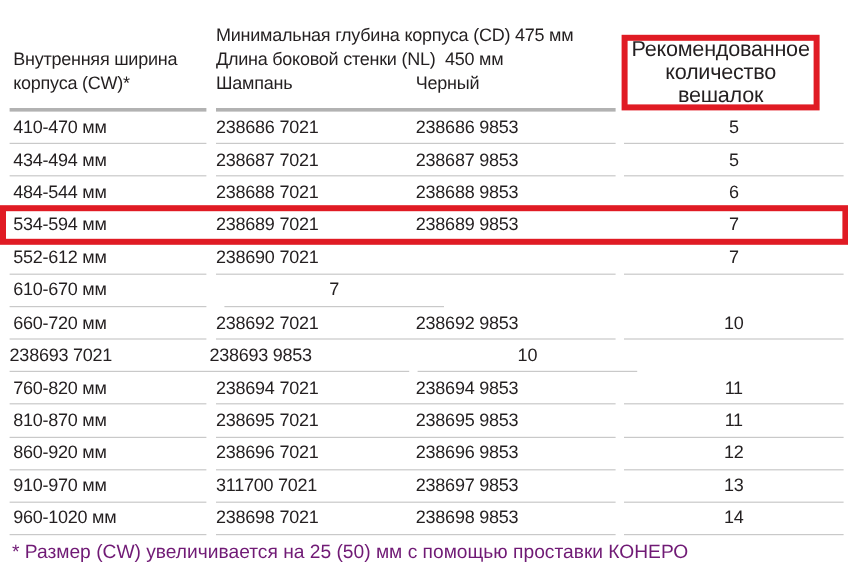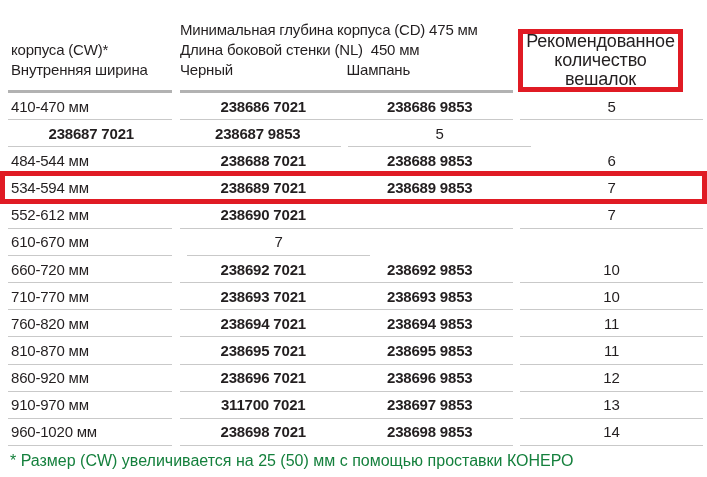--- a/index.html
+++ b/index.html
@@ -46,49 +46,49 @@
   .tbody { display: flex; flex-direction: column; height: 353px; }
   .row { position: relative; display: flex; flex: 1; }
   .seg {
     display: flex; align-items: center;
     border-bottom: 1px solid var(--line); box-sizing: border-box;
   }
   .seg1 { width: 164px; margin-right: 8px; padding-left: 3px; }
   .seg2 { width: 333px; }
   .seg3 { width: 183px; margin-left: 7px; justify-content: center; }
   .cell { font-size: 15px; }
-  .code { width: 50%; text-align: center; font-weight: 700; }
+  .code { width: 50%; text-align: left; font-weight: 400; }
   .row-highlight {
     position: absolute; left: -8px; right: -4px; top: -3px; bottom: -2px;
     border: 5px solid var(--accent);
     pointer-events: none; z-index: 2;
   }
 
   .footnote {
     position: absolute; left: 10px; top: 452px;
-    font-size: 16px; letter-spacing: 0; color: #15803d;
+    font-size: 16px; letter-spacing: 0; color: #701a75;
   }
 </style>
 </head>
 <body>
 
 <div class="table">
 
   <div class="thead">
     <div class="h-col1">
+      <div>Внутренняя ширина</div>
       <div>корпуса (CW)*</div>
-      <div>Внутренняя ширина</div>
     </div>
 
     <div class="h-mid">
       <div>Минимальная глубина корпуса (CD) 475 мм</div>
       <div class="pre">Длина боковой стенки (NL)  450 мм</div>
       <div class="subcols">
+        <div class="sub">Шампань</div>
         <div class="sub">Черный</div>
-        <div class="sub">Шампань</div>
       </div>
     </div>
 
     <div class="hline-1"></div>
     <div class="hline-2"></div>
 
     <div class="red-box">
       <div>Рекомендованное</div>
       <div>количество вешалок</div>
     </div>
@@ -103,20 +103,23 @@
       <span class="cell code">238686 7021</span>
       <span class="cell code">238686 9853</span>
     </div>
     <div class="seg seg3">
       <span class="cell">5</span>
     </div>
 
   </div>
 
   <div class="row">
+    <div class="seg seg1">
+      <span class="cell">434-494 мм</span>
+    </div>
     <div class="seg seg2">
       <span class="cell code">238687 7021</span>
       <span class="cell code">238687 9853</span>
     </div>
     <div class="seg seg3">
       <span class="cell">5</span>
     </div>
 
   </div>
 
@@ -179,23 +182,20 @@
       <span class="cell code">238692 7021</span>
       <span class="cell code">238692 9853</span>
     </div>
     <div class="seg seg3">
       <span class="cell">10</span>
     </div>
 
   </div>
 
   <div class="row">
-    <div class="seg seg1">
-      <span class="cell">710-770 мм</span>
-    </div>
     <div class="seg seg2">
       <span class="cell code">238693 7021</span>
       <span class="cell code">238693 9853</span>
     </div>
     <div class="seg seg3">
       <span class="cell">10</span>
     </div>
 
   </div>
 

